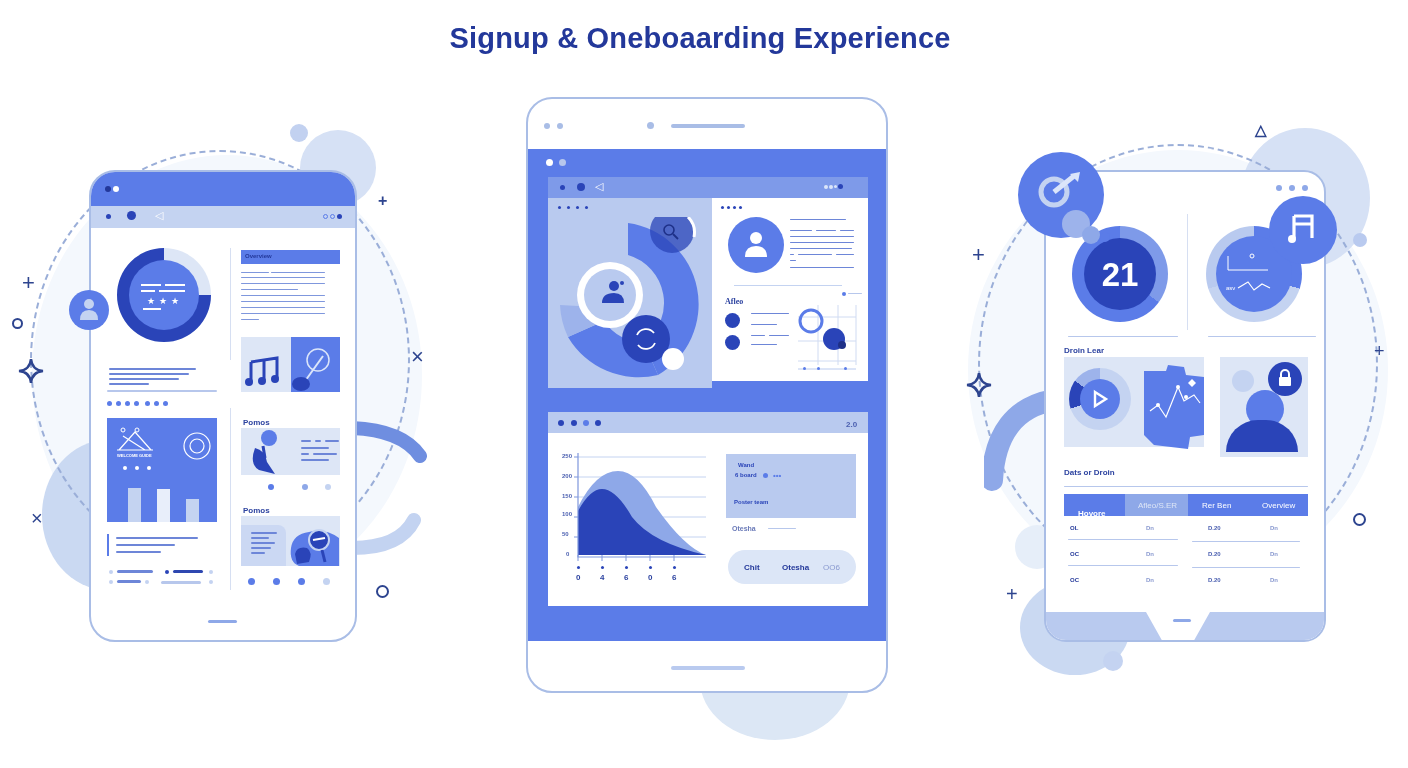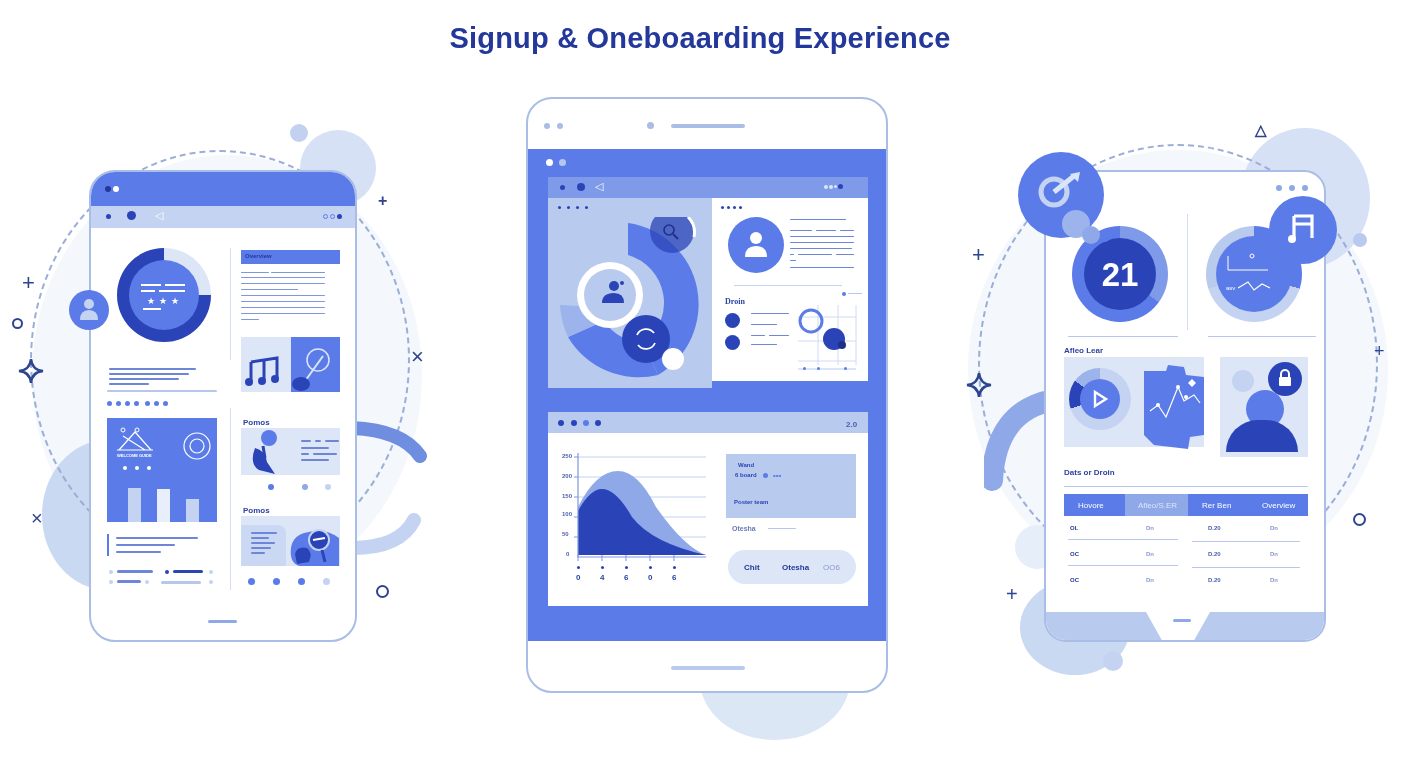--- a/index.html
+++ b/index.html
@@ -263,21 +263,21 @@
     <div class="line" style="left:0;top:17px;width:64px;height:1px"></div>
     <div class="line" style="left:0;top:23px;width:64px;height:1px"></div>
     <div class="line" style="left:0;top:29px;width:62px;height:1px"></div>
     <div class="line" style="left:0;top:35px;width:4px;height:1px"></div>
       <div class="line" style="left:8px;top:35px;width:34px;height:1px"></div>
       <div class="line" style="left:46px;top:35px;width:18px;height:1px"></div>
     <div class="line" style="left:0;top:41px;width:6px;height:1px"></div>
     <div class="line" style="left:0;top:48px;width:64px;height:1px"></div>
   </div>
   <div class="abs" style="left:206px;top:186px;width:108px;height:1px;background:#c4d3f1"></div>
-  <div class="txt" style="left:197px;top:198px;font-family:'Liberation Serif',serif">Droin</div>
+  <div class="txt" style="left:197px;top:198px;font-family:'Liberation Serif',serif">Afleo</div>
   <div class="dot" style="left:314px;top:193px;width:4px;height:4px;background:#5b7ce8"></div>
   <div class="line light" style="left:320px;top:194px;width:14px;height:1px"></div>
   <div class="blob" style="left:197px;top:214px;width:15px;height:15px;background:#2a44b8"></div>
   <div class="blob" style="left:197px;top:236px;width:15px;height:15px;background:#2a44b8"></div>
   <div class="line" style="left:223px;top:214px;width:38px;height:1px"></div>
   <div class="line" style="left:223px;top:225px;width:26px;height:1px"></div>
   <div class="line" style="left:223px;top:236px;width:14px;height:1px"></div>
   <div class="line" style="left:241px;top:236px;width:20px;height:1px"></div>
   <div class="line" style="left:223px;top:245px;width:26px;height:1px"></div>
   <svg class="abs" style="left:270px;top:206px" width="62" height="70" viewBox="0 0 62 70">
@@ -372,21 +372,21 @@
   <div class="blob" style="left:170px;top:64px;width:76px;height:76px;background:#5b7ce8"></div>
   <svg class="abs" style="left:178px;top:80px" width="60" height="44" viewBox="0 0 60 44">
       <path d="M4 4 V18 H44" stroke="#fff" stroke-width="1" fill="none"></path>
       <circle cx="28" cy="4" r="2" fill="none" stroke="#fff"></circle>
       <path d="M14 36 L24 30 L30 38 L38 32 L46 36" stroke="#fff" stroke-width="1.2" fill="none"></path>
       <text x="2" y="38" fill="#fff" font-size="6">asv</text>
     </svg>
   <div class="line light" style="left:22px;top:164px;width:110px;height:1px"></div>
   <div class="line light" style="left:162px;top:164px;width:108px;height:1px"></div>
 
-  <div class="txt" style="left:18px;top:174px">Afleo Lear</div>
+  <div class="txt" style="left:18px;top:174px">Droin Lear</div>
   <div class="abs" style="left:18px;top:185px;width:140px;height:90px;background:#dde6f6"></div>
   <div class="blob" style="left:23px;top:196px;width:62px;height:62px;background:conic-gradient(#c4d3f1 0 70%, #2a44b8 70% 85%, #9db3eb 85% 100%)"></div>
   <div class="blob" style="left:34px;top:207px;width:40px;height:40px;background:#5b7ce8"></div>
   <svg class="abs" style="left:44px;top:217px" width="20" height="20" viewBox="0 0 20 20">
       <path d="M5 3 L16 10 L5 17Z" fill="none" stroke="#fff" stroke-width="2.4"></path>
     </svg>
   <svg class="abs" style="left:98px;top:193px" width="60" height="84" viewBox="0 0 60 84">
       <path d="M0 6 L22 6 L24 0 L40 2 L42 10 L60 12 L60 70 L46 72 L44 84 L10 80 L0 70Z" fill="#5b7ce8"></path>
       <path d="M6 46 L14 40 L22 52 L34 22 L40 36 L50 30 L56 38" stroke="#fff" stroke-width="1.2" fill="none"></path>
       <circle cx="14" cy="40" r="2" fill="#fff"></circle>
@@ -402,21 +402,21 @@
   <svg class="abs" style="left:231px;top:197px" width="16" height="18" viewBox="0 0 16 18">
       <path d="M4 8 V5 A4 4 0 0 1 12 5 V8" stroke="#fff" stroke-width="2" fill="none"></path>
       <rect x="2" y="8" width="12" height="9" rx="1" fill="#fff"></rect>
     </svg>
 
   <div class="txt" style="left:18px;top:296px">Dats or Droin</div>
   <div class="line light" style="left:18px;top:314px;width:244px;height:1px"></div>
   <div class="abs" style="left:18px;top:322px;width:244px">
     <div class="abs" style="left:0;top:0;width:244px;height:22px;background:#5b7ce8">
       <div class="abs" style="left:61px;top:0;width:63px;height:22px;background:#8ea8e8"></div>
-      <div class="txt" style="left:14px;top:7px;color:#fff;font-weight:normal">Hovore</div>
+      <div class="txt" style="left:14px;top:15px;color:#fff;font-weight:bold">Hovore</div>
       <div class="txt" style="left:74px;top:7px;color:#dde6f6;font-weight:normal">Afleo/S.ER</div>
       <div class="txt" style="left:138px;top:7px;color:#fff;font-weight:normal">Rer Ben</div>
       <div class="txt" style="left:198px;top:7px;color:#fff;font-weight:normal">Overview</div>
     </div>
     <div class="abs" style="left:0;top:28px;width:244px;height:22px">
       <div class="txt small" style="left:6px;top:3px;color:#23389a">OL</div>
       <div class="txt small" style="left:82px;top:3px;color:#8a9ad0">Dn</div>
       <div class="txt small" style="left:144px;top:3px">D.20</div>
       <div class="txt small" style="left:206px;top:3px;color:#8a9ad0">Dn</div>
       <div class="line light" style="left:4px;top:17px;width:110px;height:1px"></div>

